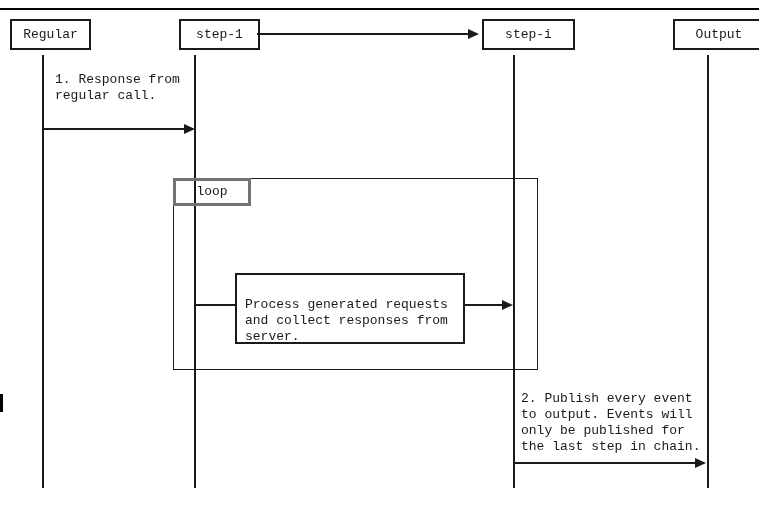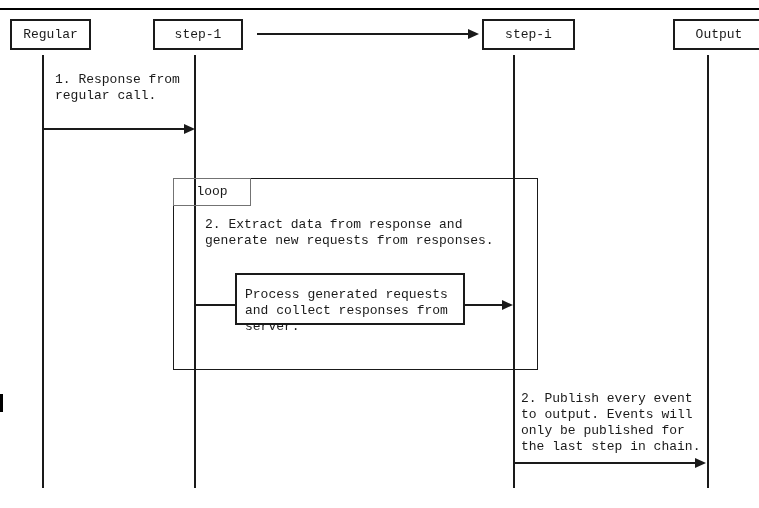--- a/index.html
+++ b/index.html
@@ -20,27 +20,27 @@
     border-top:5px solid transparent; border-bottom:5px solid transparent;
     border-left:11px solid #1a1a1a;
   }
   .note { position:absolute; white-space:pre-line; z-index:3; }
   .loopbox {
     position:absolute; left:173px; top:170px; width:365px; height:192px;
     box-sizing:border-box; border:1px solid #1a1a1a; background:transparent; z-index:2;
   }
   .looplabel {
     position:absolute; left:173px; top:170px; width:78px; height:28px;
-    box-sizing:border-box; border:1px solid #737373; background:transparent;
+    box-sizing:border-box; border:3px solid #737373; background:transparent;
     display:flex; align-items:center; justify-content:center; z-index:2;
   }
   .procbox {
-    position:absolute; left:235px; top:265px; width:230px; height:52px;
+    position:absolute; left:235px; top:265px; width:230px; height:71px;
     box-sizing:border-box; border:2px solid #1a1a1a; background:#ffffff;
-    padding:12px 8px; white-space:pre-line; z-index:3;
+    padding:22px 8px; white-space:pre-line; z-index:3;
   }
   .frame-top    { position:absolute; left:0; top:0;    width:759px; height:2px; background:#000; z-index:4; }
   .frame-bottom { position:absolute; left:0; top:502px; width:759px; height:2px; background:#000; z-index:4; }
   .frame-tick   { position:absolute; left:0; top:386px; width:3px;  height:18px; background:#000; z-index:4; }
 </style>
 </head>
 <body>
 
 <div id="canvas">
 
@@ -49,21 +49,21 @@
   <div class="frame-tick"></div>
 
   <div class="lifeline" style="left:42px"></div>
   <div class="lifeline" style="left:194px"></div>
   <div class="lifeline" style="left:513px"></div>
   <div class="lifeline" style="left:707px"></div>
 
   <div class="pbox" style="left:10px;width:81px">
     <span>Regular</span>
   </div>
-  <div class="pbox" style="left:153px;width:90px">
+  <div class="pbox" style="left:179px;width:81px">
     <span>step-1</span>
   </div>
   <div class="pbox" style="left:482px;width:93px">
     <span>step-i</span>
   </div>
   <div class="pbox" style="left:673px;width:92px">
     <span>Output</span>
   </div>
 
   <div class="hline" style="left:257px;top:25px;width:212px"></div>
@@ -72,22 +72,20 @@
   <div class="note" style="left:55px;top:64px">1. Response from
 regular call.</div>
   <div class="hline" style="left:44px;top:120px;width:141px"></div>
   <div class="head-right" style="left:184px;top:116px"></div>
 
   <div class="loopbox"></div>
   <div class="looplabel">
     <span>loop</span>
   </div>
 
-  <div class="note" style="left:205px;top:209px">2. Extract data from response and
-generate new requests from responses.</div>
 
   <div class="hline" style="left:195px;top:296px;width:40px"></div>
   <div class="procbox">Process generated requests
 and collect responses from
 server.</div>
   <div class="hline" style="left:465px;top:296px;width:38px"></div>
   <div class="head-right" style="left:502px;top:292px"></div>
 
   <div class="note" style="left:521px;top:383px">2. Publish every event
 to output. Events will

